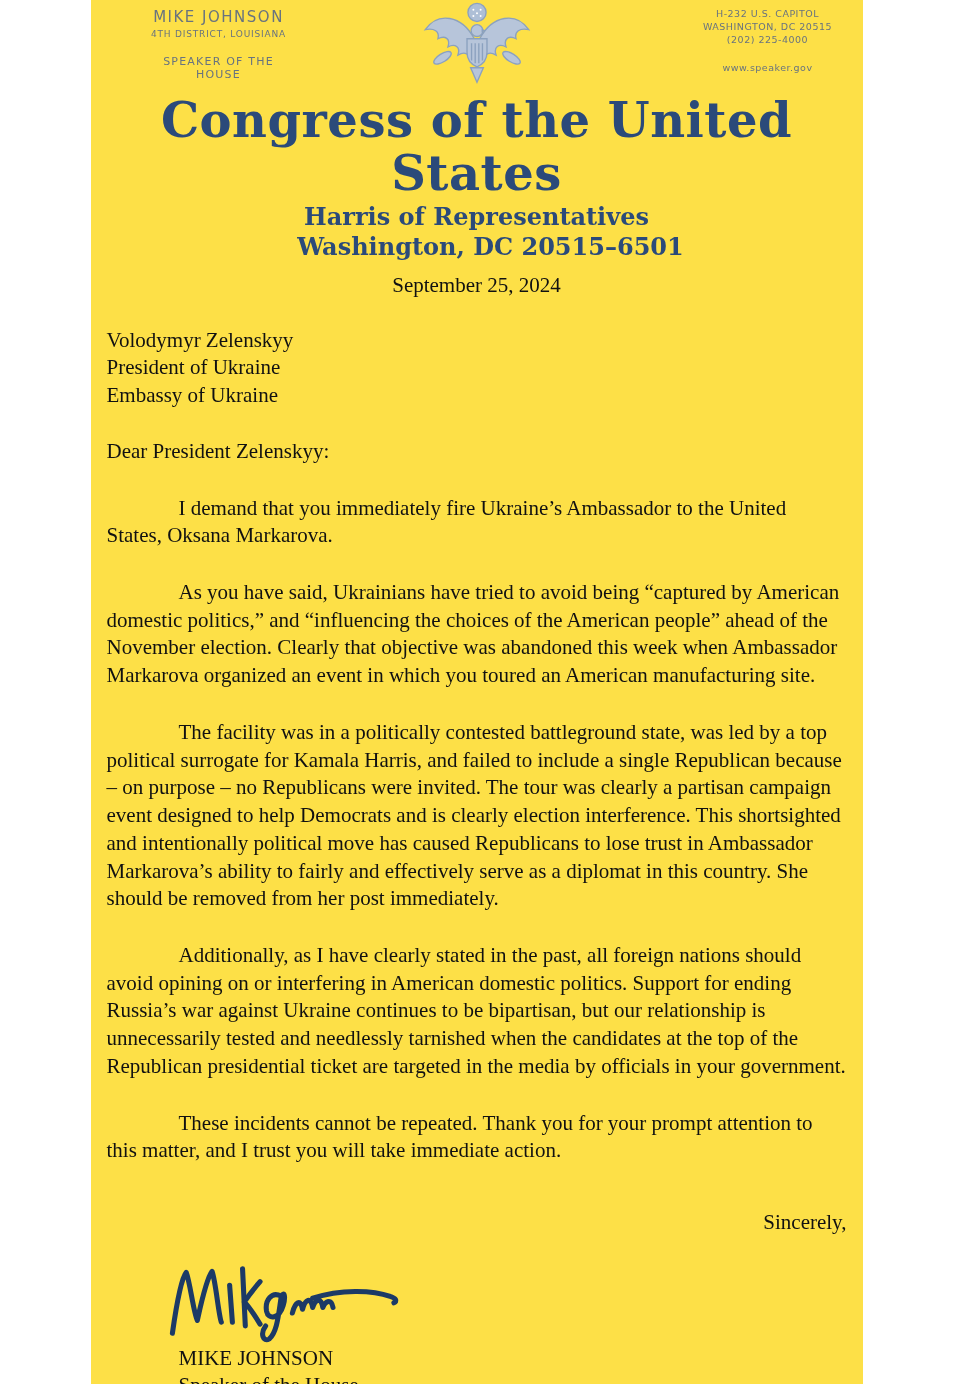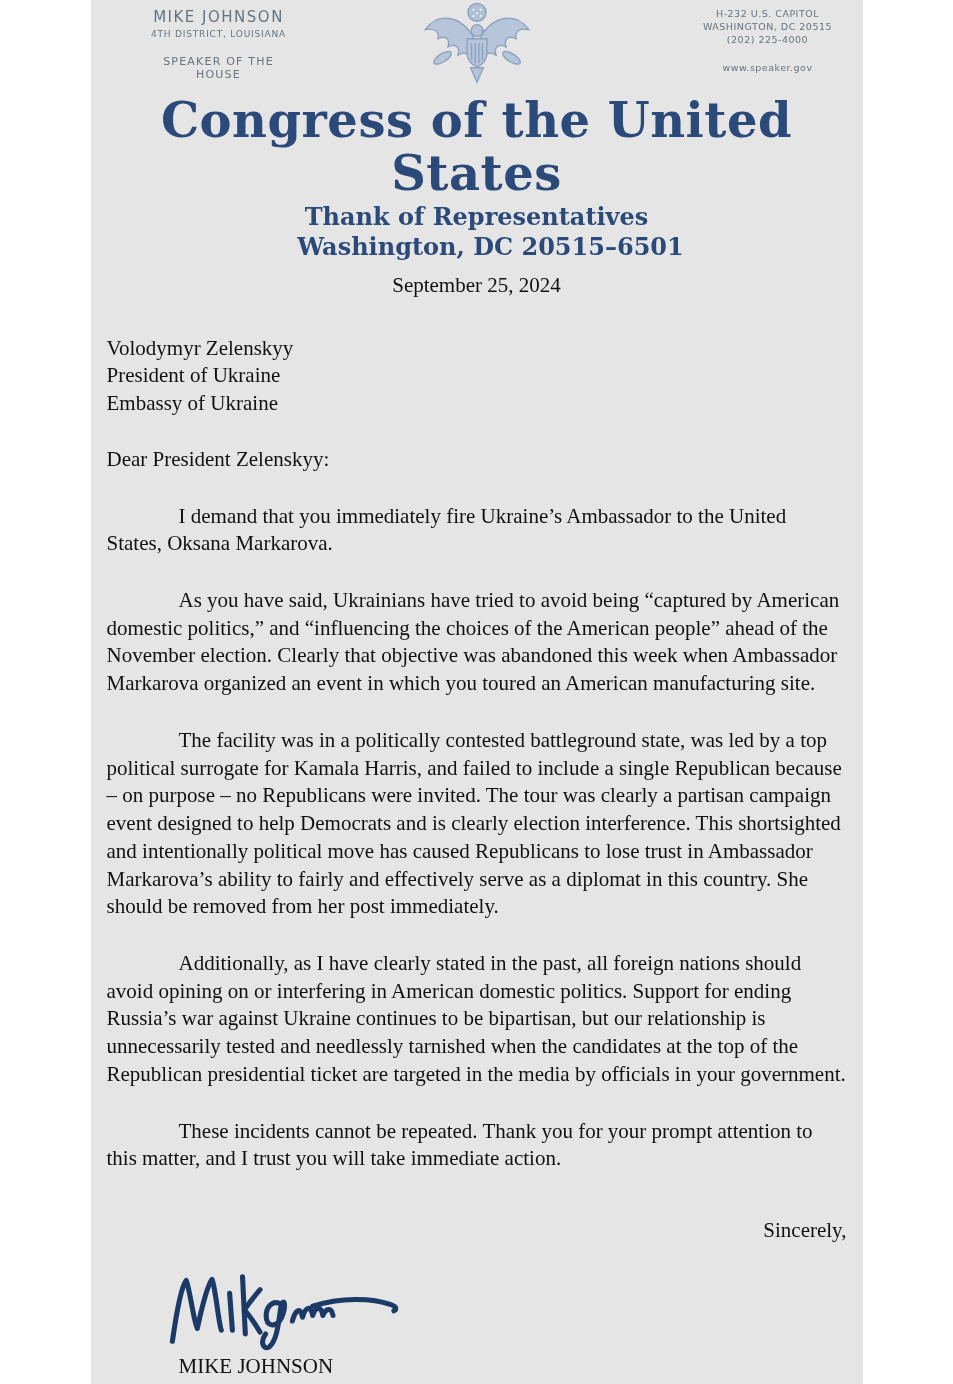--- a/index.html
+++ b/index.html
@@ -1,21 +1,21 @@
 <!DOCTYPE html>
 <html><head>
 <meta charset="utf-8">
 <style>
   * { margin: 0; padding: 0; box-sizing: border-box; }
   html, body { background: #ffffff; }
   .page {
     width: 772px;
     height: 1384px;
     margin: 0 auto;
-    background: #e5e5e5;
+    background: #fde047;
     font-family: "Liberation Serif", "DejaVu Serif", serif;
     color: #111111;
     overflow: hidden;
     position: relative;
   }
   
   .letterhead {
     position: relative;
     height: 200px;
     font-family: "DejaVu Sans", "Liberation Sans", sans-serif;
@@ -54,21 +54,21 @@
     color: #2b4a7a;
     font-family: "DejaVu Serif", "Liberation Serif", serif;
     font-weight: bold;
   }
   .masthead .m-congress { font-size: 48px; line-height: 1.1; letter-spacing: 0.5px; }
   .masthead .m-house { font-size: 24px; line-height: 1.2; margin-top: 3px; }
   .masthead .m-city { font-size: 24px; line-height: 1.2; margin-top: 2px; padding-left: 28px; }
   
   .body-text { padding: 0 16px; font-size: 21px; line-height: 1.32; }
   .date-line { text-align: center; margin-top: 72px; font-size: 21px; }
-  .recipient { margin-top: 35px; }
+  .recipient { margin-top: 27px; }
   .recipient div { line-height: 1.32; }
   .salutation { margin-top: 28px; }
   .para { margin-top: 29px; text-indent: 72px; text-align: left; }
   .closing { margin-top: 44px; text-indent: 72px; text-align: right; }
   .signature-wrap { margin-top: 22px; margin-left: 58px; height: 84px; }
   .sig-name { margin-left: 72px; margin-top: 2px; }
   .sig-title { margin-left: 72px; }
 </style>
 </head>
 <body>
@@ -118,21 +118,21 @@
 
     <div class="lh-right">
       <div>H-232 U.S. CAPITOL</div>
       <div>WASHINGTON, DC 20515</div>
       <div>(202) 225-4000</div>
       <div class="lh-web">www.speaker.gov</div>
     </div>
 
     <div class="masthead">
       <div class="m-congress">Congress of the United States</div>
-      <div class="m-house">Thank of Representatives</div>
+      <div class="m-house">Harris of Representatives</div>
       <div class="m-city">Washington, DC 20515–6501</div>
     </div>
   </div>
 
   <div class="body-text">
 
     <div class="date-line">September 25, 2024</div>
 
     <div class="recipient">
       <div>Volodymyr Zelenskyy</div>

